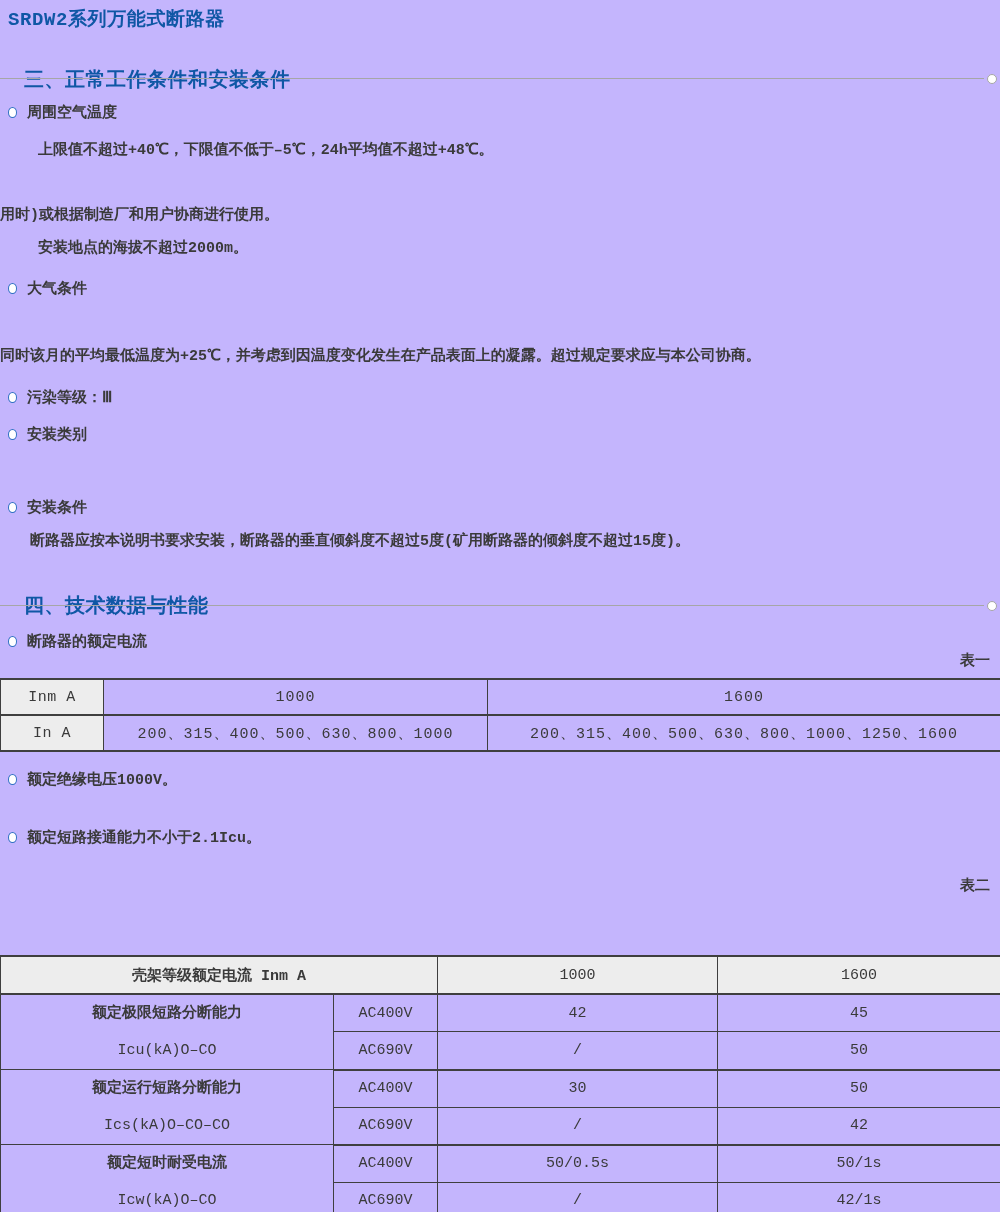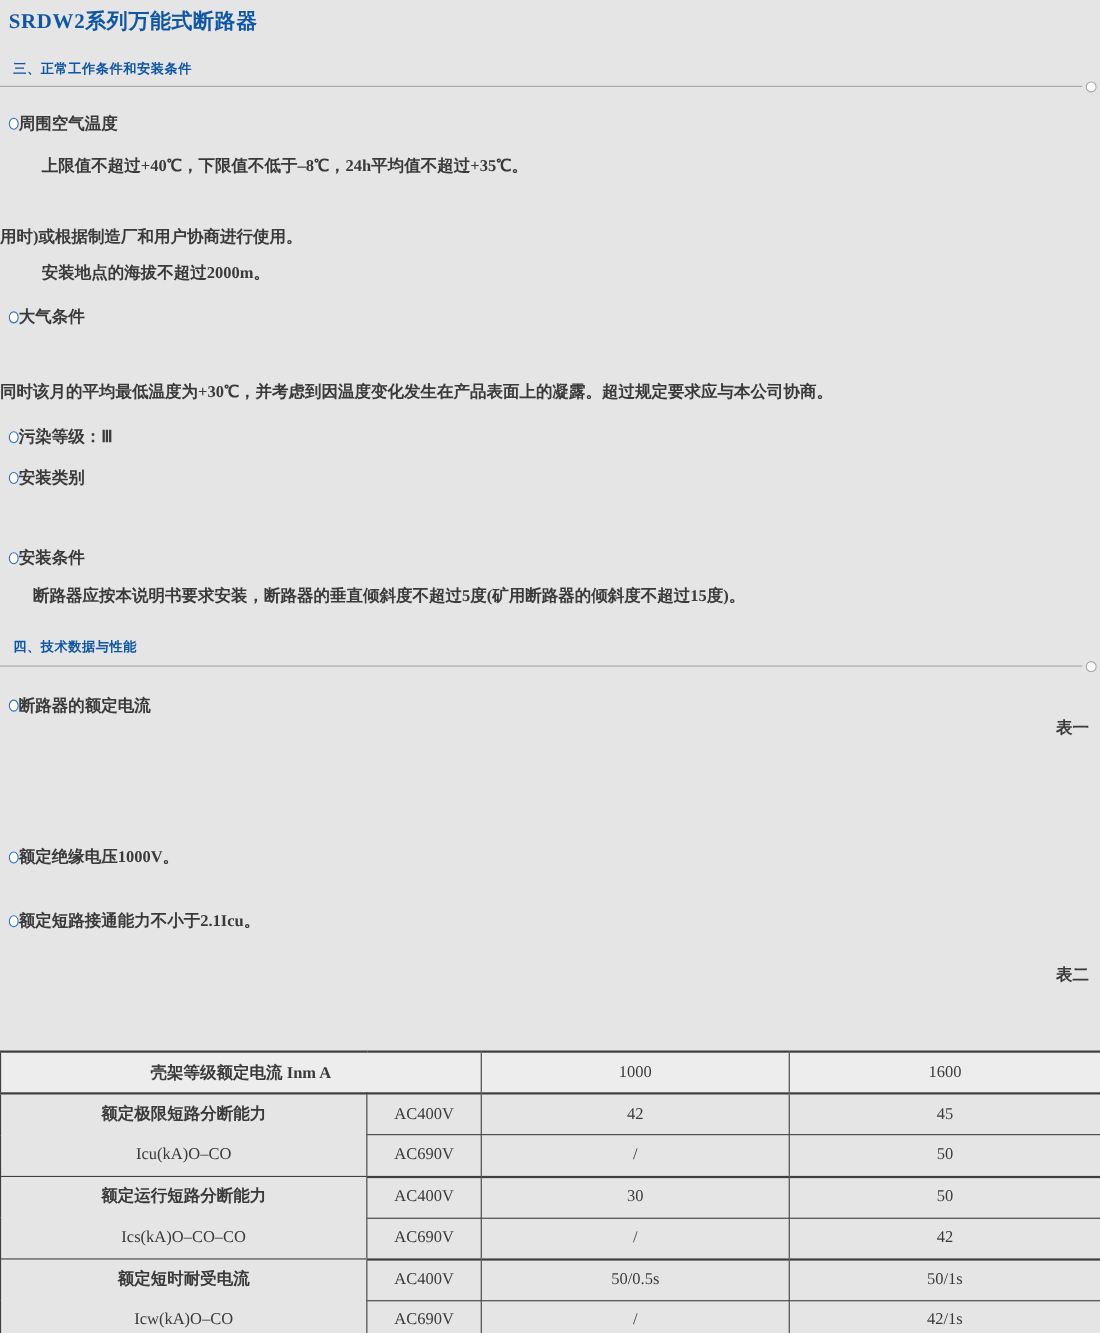--- a/index.html
+++ b/index.html
@@ -1,40 +1,40 @@
 <!DOCTYPE html>
 <html><head>
 <meta charset="utf-8">
 <style>
   html,body { margin:0; padding:0; background:#ffffff; }
   .page {
-    position:relative; width:1000px; height:1212px; background:#e5e5e5;
-    font-family:Liberation Serif, serif; color:#3a3a3a; overflow:hidden;
+    position:relative; width:1000px; height:1212px; background:#c4b5fd;
+    font-family:Liberation Mono, monospace; color:#3a3a3a; overflow:hidden;
   }
   .title {
     position:absolute; left:8px; top:6px; margin:0;
     font-size:19px; font-weight:bold; color:#0f57a5; letter-spacing:0.6px;
     white-space:nowrap;
   }
   .sec-heading {
-    position:absolute; left:8px; margin:4px;
-    font-size:12px; font-weight:bold; color:#0f57a5; letter-spacing:0.5px;
+    position:absolute; left:8px; margin:16px;
+    font-size:20px; font-weight:bold; color:#0f57a5; letter-spacing:0.5px;
     white-space:nowrap;
   }
   .rule {
     position:absolute; left:0; width:984px; height:0;
     border-top:1px solid #a6a6a6;
   }
   .rule-dot {
     position:absolute; right:-13px; top:-5px; width:8px; height:8px;
     border:1px solid #a6a6a6; border-radius:50%; background:#ffffff; display:block;
   }
   .bullet {
     position:absolute; left:8px; height:20px;
-    display:flex; align-items:center; white-space:nowrap;
+    display:flex; align-items:center; gap:10px; white-space:nowrap;
   }
   .ring {
     flex:0 0 auto; width:9px; height:11px; box-sizing:border-box;
     border:1.6px solid #2e6fc2; border-radius:50%; background:#ffffff;
   }
   .bullet-label { font-size:15px; font-weight:600; color:#3a3a3a; }
   .line {
     position:absolute; height:20px; line-height:20px;
     font-size:15px; font-weight:600; color:#3a3a3a; white-space:nowrap;
   }
@@ -71,29 +71,29 @@
 
   <h2 class="sec-heading" style="top:50px">三、正常工作条件和安装条件</h2>
   <div class="rule" style="top:78px">
     <span class="rule-dot"></span>
   </div>
 
   <div class="bullet" style="top:102px">
     <span class="ring"></span>
     <span class="bullet-label">周围空气温度</span>
   </div>
-  <div class="line" style="top:141px; left:38px">上限值不超过+40℃，下限值不低于–8℃，24h平均值不超过+35℃。</div>
+  <div class="line" style="top:141px; left:38px">上限值不超过+40℃，下限值不低于–5℃，24h平均值不超过+48℃。</div>
   <div class="line" style="top:206px; left:0px">用时)或根据制造厂和用户协商进行使用。</div>
   <div class="line" style="top:239px; left:38px">安装地点的海拔不超过2000m。</div>
 
   <div class="bullet" style="top:278px">
     <span class="ring"></span>
     <span class="bullet-label">大气条件</span>
   </div>
-  <div class="line" style="top:347px; left:0px">同时该月的平均最低温度为+30℃，并考虑到因温度变化发生在产品表面上的凝露。超过规定要求应与本公司协商。</div>
+  <div class="line" style="top:347px; left:0px">同时该月的平均最低温度为+25℃，并考虑到因温度变化发生在产品表面上的凝露。超过规定要求应与本公司协商。</div>
 
   <div class="bullet" style="top:387px">
     <span class="ring"></span>
     <span class="bullet-label">污染等级：Ⅲ</span>
   </div>
 
   <div class="bullet" style="top:424px">
     <span class="ring"></span>
     <span class="bullet-label">安装类别</span>
   </div>
@@ -109,20 +109,39 @@
     <span class="rule-dot"></span>
   </div>
 
   <div class="bullet" style="top:631px">
     <span class="ring"></span>
     <span class="bullet-label">断路器的额定电流</span>
   </div>
 
   <div class="caption" style="top:652px">表一</div>
 
+  <table class="t1">
+    <colgroup>
+        <col style="width:103px">
+        <col style="width:384px">
+        <col style="width:513px">
+      </colgroup>
+    <tbody>
+      <tr>
+        <td class="lab">Inm A</td>
+        <td>1000</td>
+        <td>1600</td>
+      </tr>
+      <tr>
+        <td class="lab">In A</td>
+        <td>200、315、400、500、630、800、1000</td>
+        <td>200、315、400、500、630、800、1000、1250、1600</td>
+      </tr>
+    </tbody>
+  </table>
 
   <div class="bullet" style="top:769px">
     <span class="ring"></span>
     <span class="bullet-label">额定绝缘电压1000V。</span>
   </div>
   <div class="bullet" style="top:827px">
     <span class="ring"></span>
     <span class="bullet-label">额定短路接通能力不小于2.1Icu。</span>
   </div>
 

